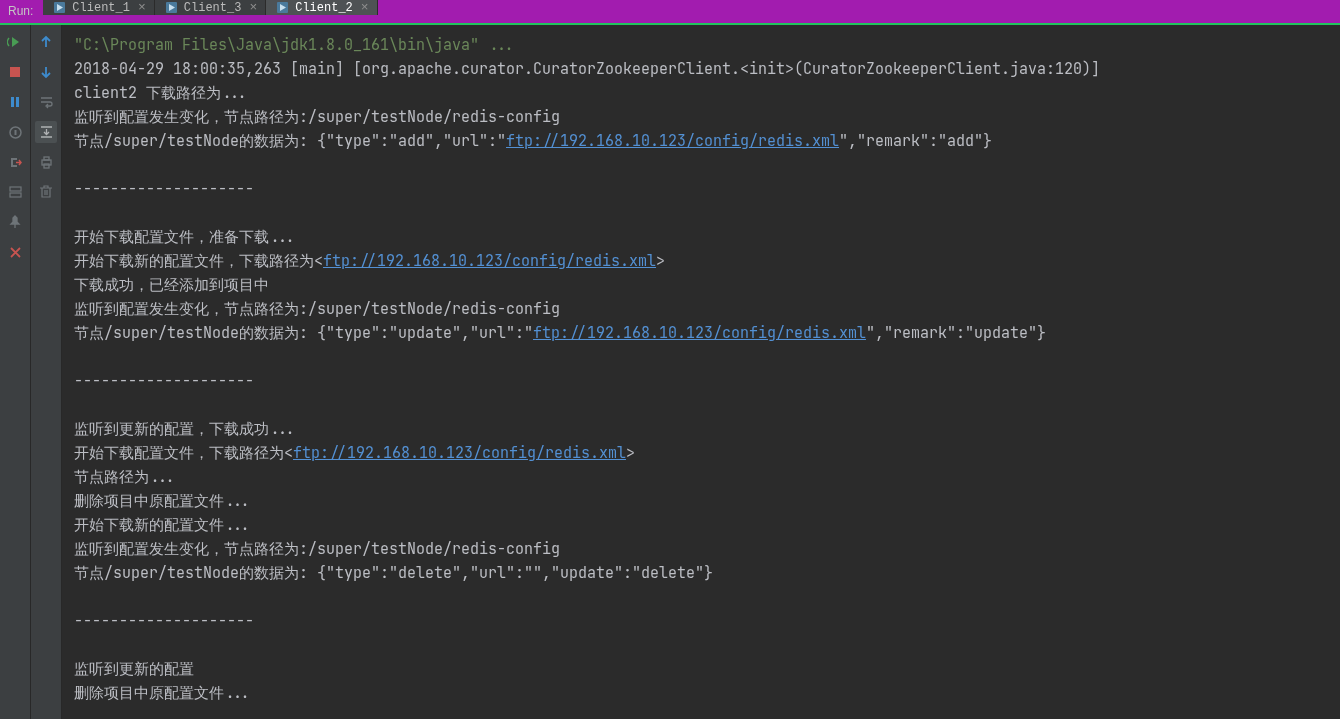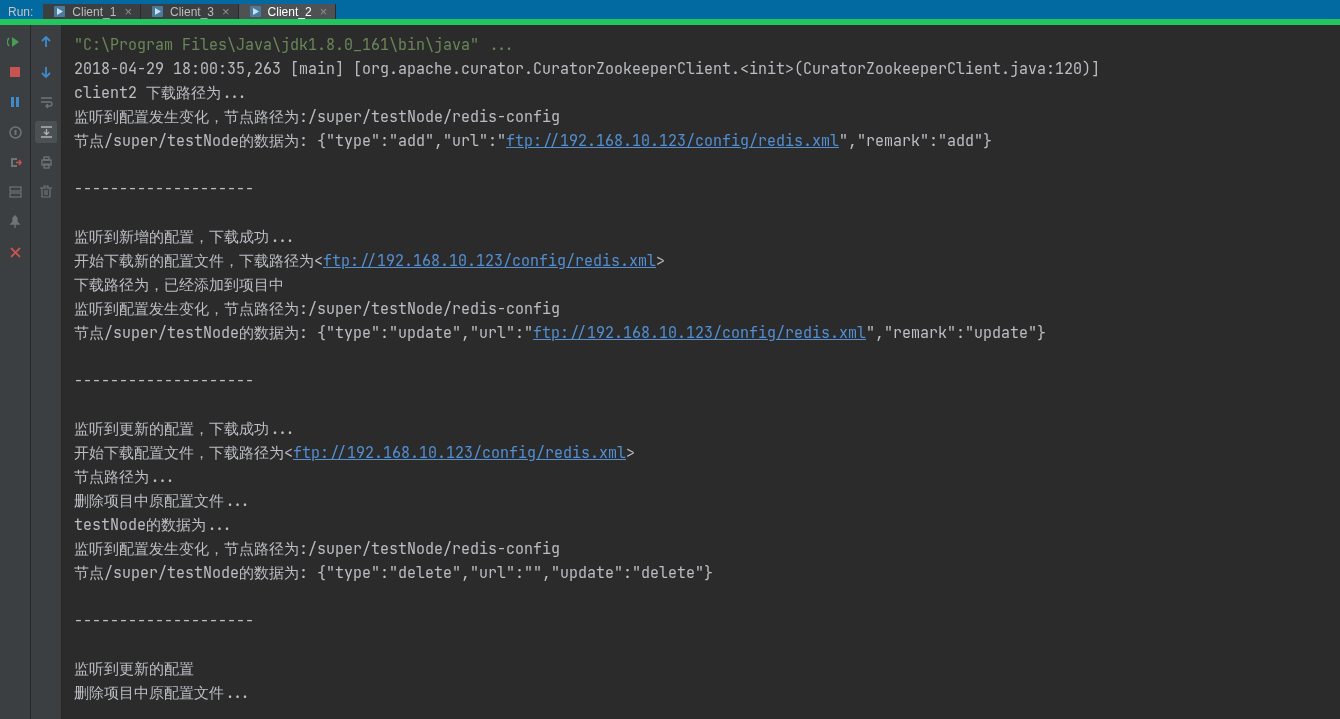--- a/index.html
+++ b/index.html
@@ -7,33 +7,34 @@
       font-family: "Segoe UI", -apple-system, sans-serif;
       background: #2b2b2b;
       color: #bbbbbb;
       font-size: 12px;
       width: 1340px;
       height: 719px;
       overflow: hidden;
     }
     .top-bar {
       display: flex;
-      align-items: flex-end;
-      background: #0369a1;
+      align-items: flex-start;
+      background: #a21caf;
       height: 25px;
-      border-bottom: 6px solid #22c55e;
+      border-bottom: 2px solid #22c55e;
     }
     .run-label {
       padding: 4px 10px 0 8px;
       color: #c4c4c4;
       font-size: 12px;
     }
     .tabs {
       display: flex;
       align-items: stretch;
+      font-family: Liberation Mono, monospace;
     }
     .tab {
       display: flex;
       align-items: center;
       padding: 0 6px 0 10px;
       gap: 6px;
       background: #3c3f41;
       border-right: 1px solid #2b2b2b;
       cursor: pointer;
       font-size: 12px;
@@ -229,33 +230,33 @@
   </div>
 
   <div class="console"><span class="cmd-line">"C:\Program Files\Java\jdk1.8.0_161\bin\java" ...</span>
 <span>2018-04-29 18:00:35,263 [main] [org.apache.curator.CuratorZookeeperClient.&lt;init&gt;(CuratorZookeeperClient.java:120)]</span>
 <span>client2 下载路径为...</span>
 <span>监听到配置发生变化，节点路径为:/super/testNode/redis-config</span>
 <span><span>节点/super/testNode的数据为: {"type":"add","url":"</span><a>ftp://192.168.10.123/config/redis.xml</a><span>","remark":"add"}</span></span>
 
 <span>--------------------</span>
 
-<span>监听到新增的配置，下载成功...</span>
+<span>开始下载配置文件，准备下载...</span>
 <span><span>开始下载新的配置文件，下载路径为&lt;</span><a>ftp://192.168.10.123/config/redis.xml</a><span>&gt;</span></span>
-<span>下载路径为，已经添加到项目中</span>
+<span>下载成功，已经添加到项目中</span>
 <span>监听到配置发生变化，节点路径为:/super/testNode/redis-config</span>
 <span><span>节点/super/testNode的数据为: {"type":"update","url":"</span><a>ftp://192.168.10.123/config/redis.xml</a><span>","remark":"update"}</span></span>
 
 <span>--------------------</span>
 
 <span>监听到更新的配置，下载成功...</span>
 <span><span>开始下载配置文件，下载路径为&lt;</span><a>ftp://192.168.10.123/config/redis.xml</a><span>&gt;</span></span>
 <span>节点路径为...</span>
 <span>删除项目中原配置文件...</span>
-<span>testNode的数据为...</span>
+<span>开始下载新的配置文件...</span>
 <span>监听到配置发生变化，节点路径为:/super/testNode/redis-config</span>
 <span>节点/super/testNode的数据为: {"type":"delete","url":"","update":"delete"}</span>
 
 <span>--------------------</span>
 
 <span>监听到更新的配置</span>
 <span>删除项目中原配置文件...</span></div>
 </div>
 
 </body></html>

